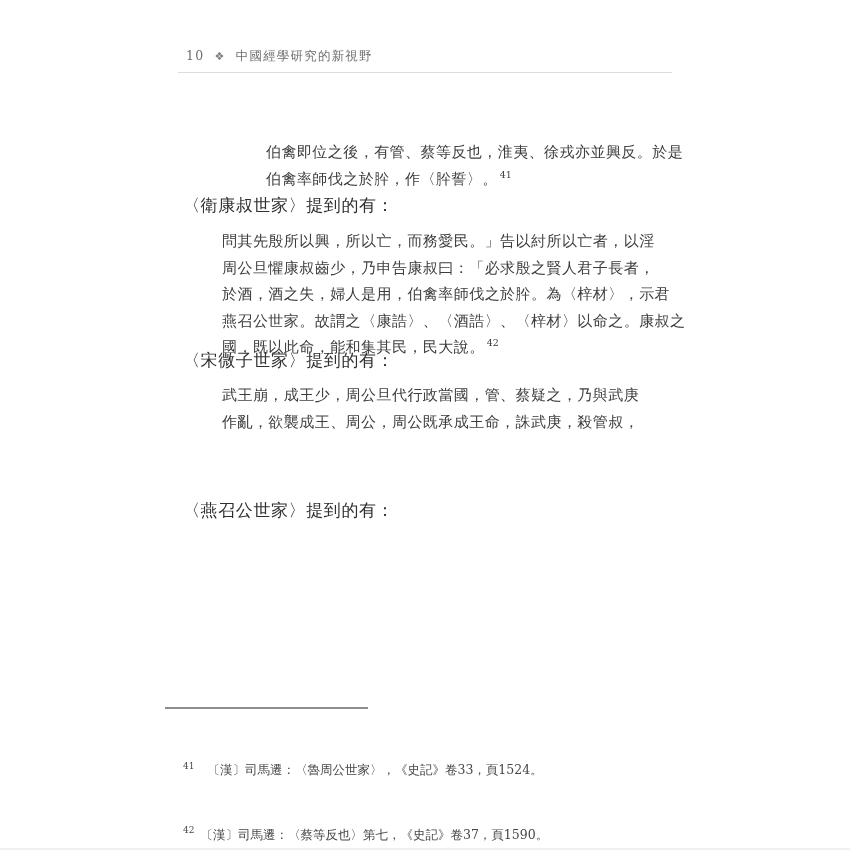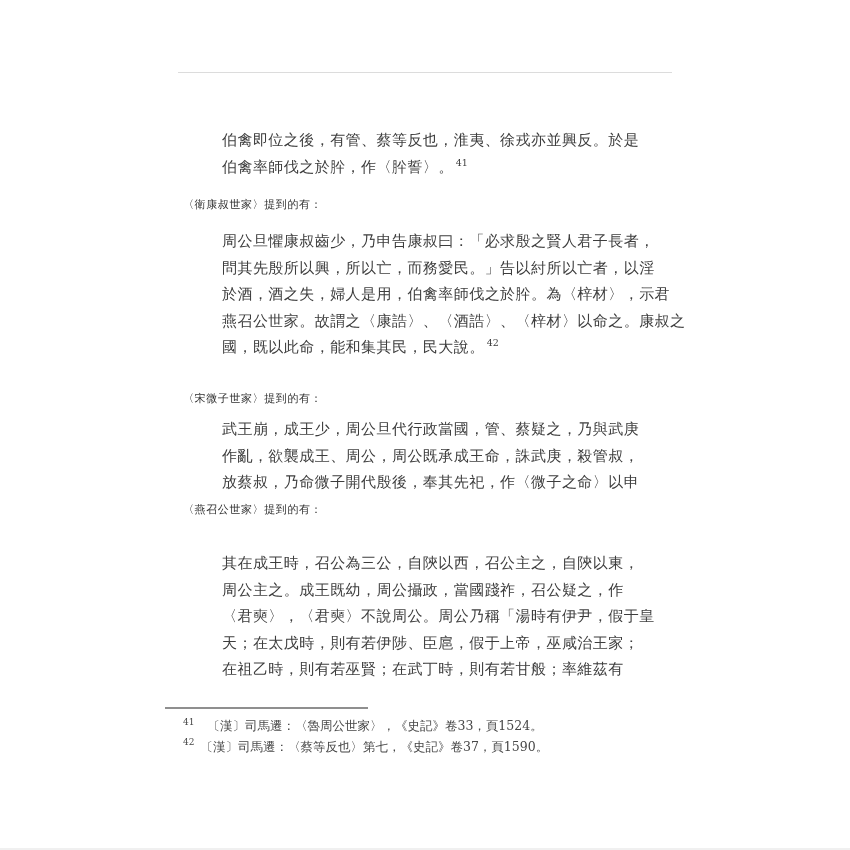--- a/index.html
+++ b/index.html
@@ -52,114 +52,111 @@
   .quote {
     position: absolute;
     left: 222px;
     width: 436px;
     font-size: 15px;
     line-height: 26.5px;
     letter-spacing: 0.45px;
     color: #3d3d3d;
   }
   .quote .qline { white-space: nowrap; }
-  .q1 { top: 127px; }
+  .q1 { top: 139px; margin-left: 44px; }
   .q2 { top: 228px; }
-  .q3 { top: 416px; }
+  .q3 { top: 384px; font-family: Liberation Mono, monospace; }
   .q4 { top: 550px; }
 
   .fnref {
     font-size: 9.5px;
     letter-spacing: 0;
     vertical-align: super;
     line-height: 0;
     margin-left: 2px;
     color: #3d3d3d;
   }
 
   .section-heading {
     position: absolute;
     left: 183px;
-    font-size: 11px;
+    font-size: 17px;
     line-height: 20px;
     letter-spacing: 0.6px;
     color: #2f2f2f;
     white-space: nowrap;
   }
   .h1 { top: 195px; }
-  .h2 { top: 389px; }
+  .h2 { top: 350px; }
   .h3 { top: 500px; }
 
   .footnote-separator {
     position: absolute;
     top: 707px;
     left: 165px;
     width: 203px;
     height: 2px;
     background: #8f8f8f;
   }
   .footnotes {
     position: absolute;
     top: 716px;
     left: 183px;
     width: 480px;
     font-size: 12.5px;
     line-height: 20.5px;
     color: #474747;
   }
-  .fn { white-space: nowrap; }
+  .fn { white-space: nowrap; margin-top: 44px; }
   .fnnum {
     font-size: 9px;
     vertical-align: super;
     line-height: 0;
     display: inline-block;
     margin-right: 6px;
     color: #474747;
   }
   .fnnum.wide { margin-right: 13px; }
 </style>
 </head>
 <body>
 
 <div class="page">
 
+  <header class="running-header">
+    <span>10</span>
+    <span class="orn">❖</span>
+    <span>中國經學研究的新視野</span>
+  </header>
   <div class="header-rule"></div>
 
   <div class="quote q1">
     <div class="qline">伯禽即位之後，有管、蔡等反也，淮夷、徐戎亦並興反。於是</div>
     <div class="qline"><span>伯禽率師伐之於肸，作〈肸誓〉。</span><sup class="fnref">41</sup></div>
   </div>
 
   <div class="section-heading h1">〈衛康叔世家〉提到的有：</div>
 
   <div class="quote q2">
+    <div class="qline">問其先殷所以興，所以亡，而務愛民。」告以紂所以亡者，以淫</div>
     <div class="qline">周公旦懼康叔齒少，乃申告康叔曰：「必求殷之賢人君子長者，</div>
-    <div class="qline">問其先殷所以興，所以亡，而務愛民。」告以紂所以亡者，以淫</div>
     <div class="qline">於酒，酒之失，婦人是用，伯禽率師伐之於肸。為〈梓材〉，示君</div>
     <div class="qline">燕召公世家。故謂之〈康誥〉、〈酒誥〉、〈梓材〉以命之。康叔之</div>
     <div class="qline"><span>國，既以此命，能和集其民，民大說。</span><sup class="fnref">42</sup></div>
   </div>
 
   <div class="section-heading h2">〈宋微子世家〉提到的有：</div>
 
   <div class="quote q3">
     <div class="qline">武王崩，成王少，周公旦代行政當國，管、蔡疑之，乃與武庚</div>
     <div class="qline">作亂，欲襲成王、周公，周公既承成王命，誅武庚，殺管叔，</div>
-    <div class="qline">放蔡叔，乃命微子開代殷後，奉其先祀，作〈微子之命〉以申</div>
   </div>
 
   <div class="section-heading h3">〈燕召公世家〉提到的有：</div>
 
-  <div class="quote q4">
-    <div class="qline">其在成王時，召公為三公，自陝以西，召公主之，自陝以東，</div>
-    <div class="qline">周公主之。成王既幼，周公攝政，當國踐祚，召公疑之，作</div>
-    <div class="qline">〈君奭〉，〈君奭〉不說周公。周公乃稱「湯時有伊尹，假于皇</div>
-    <div class="qline">天；在太戊時，則有若伊陟、臣扈，假于上帝，巫咸治王家；</div>
-    <div class="qline">在祖乙時，則有若巫賢；在武丁時，則有若甘般；率維茲有</div>
-  </div>
 
   <div class="footnote-separator"></div>
 
   <div class="footnotes">
     <div class="fn"><sup class="fnnum wide">41</sup><span>〔漢〕司馬遷：〈魯周公世家〉，《史記》卷33，頁1524。</span></div>
     <div class="fn"><sup class="fnnum">42</sup><span>〔漢〕司馬遷：〈蔡等反也〉第七，《史記》卷37，頁1590。</span></div>
   </div>
 
 </div>
 

